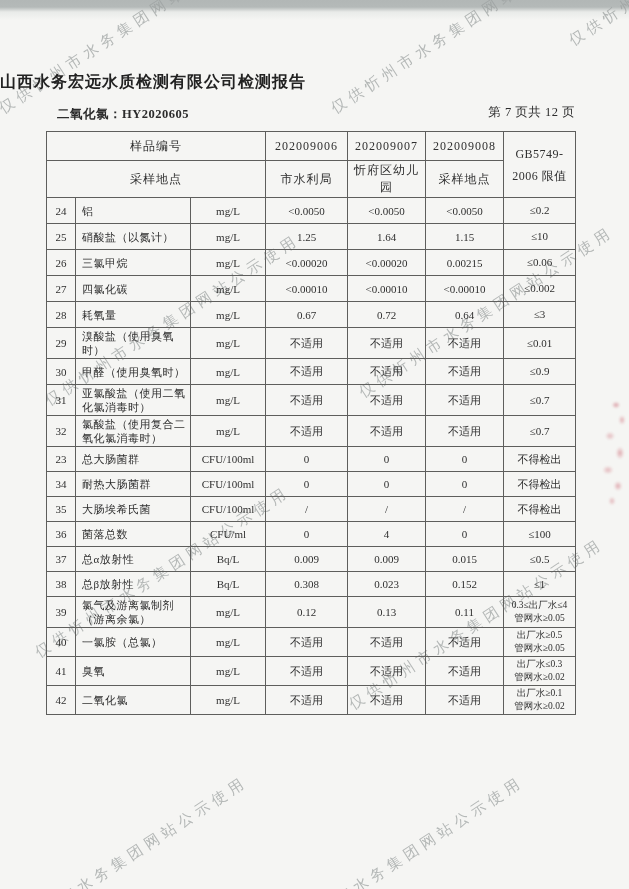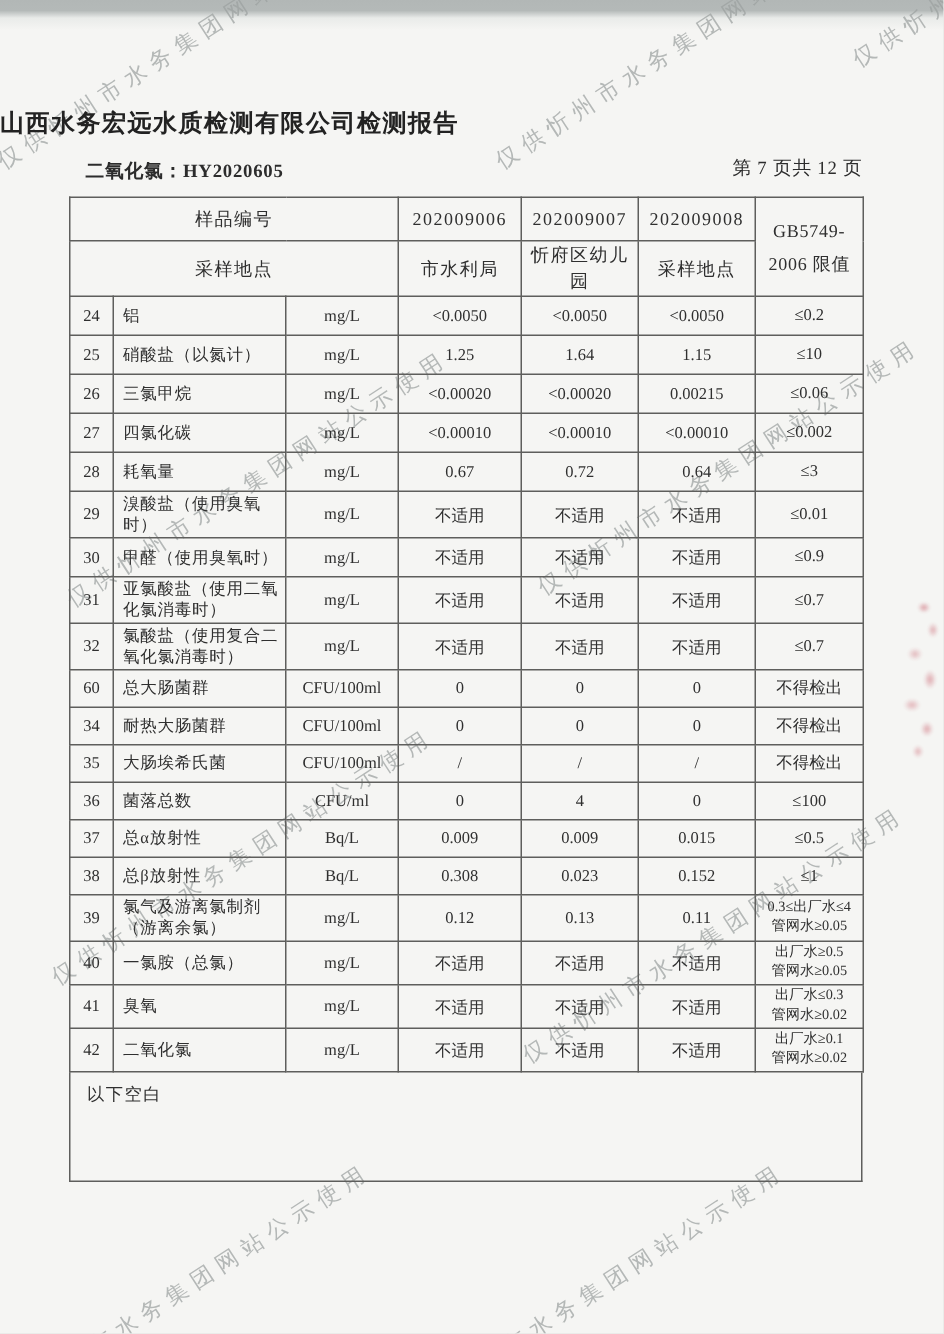--- a/index.html
+++ b/index.html
@@ -198,21 +198,21 @@
     <td class="c-no">32</td>
     <td class="c-name">氯酸盐（使用复合二
 氧化氯消毒时）</td>
     <td class="c-unit">mg/L</td>
     <td class="c-v">不适用</td>
     <td class="c-v">不适用</td>
     <td class="c-v">不适用</td>
     <td class="c-lim">≤0.7</td>
   </tr>
           <tr>
-    <td class="c-no">60</td>
+    <td class="c-no">23</td>
     <td class="c-name">总大肠菌群</td>
     <td class="c-unit">CFU/100ml</td>
     <td class="c-v">0</td>
     <td class="c-v">0</td>
     <td class="c-v">0</td>
     <td class="c-lim">不得检出</td>
   </tr>
           <tr>
     <td class="c-no">34</td>
     <td class="c-name">耐热大肠菌群</td>
@@ -295,20 +295,17 @@
     <td class="c-unit">mg/L</td>
     <td class="c-v">不适用</td>
     <td class="c-v">不适用</td>
     <td class="c-v">不适用</td>
     <td class="c-lim small">出厂水≥0.1
 管网水≥0.02</td>
   </tr>
         </tbody>
     </table>
 
-    <div class="blank-box">
-      <span>以下空白</span>
-    </div>
   </div>
 
   <div class="stamp"></div>
 
 </div>
 
 </body></html>

